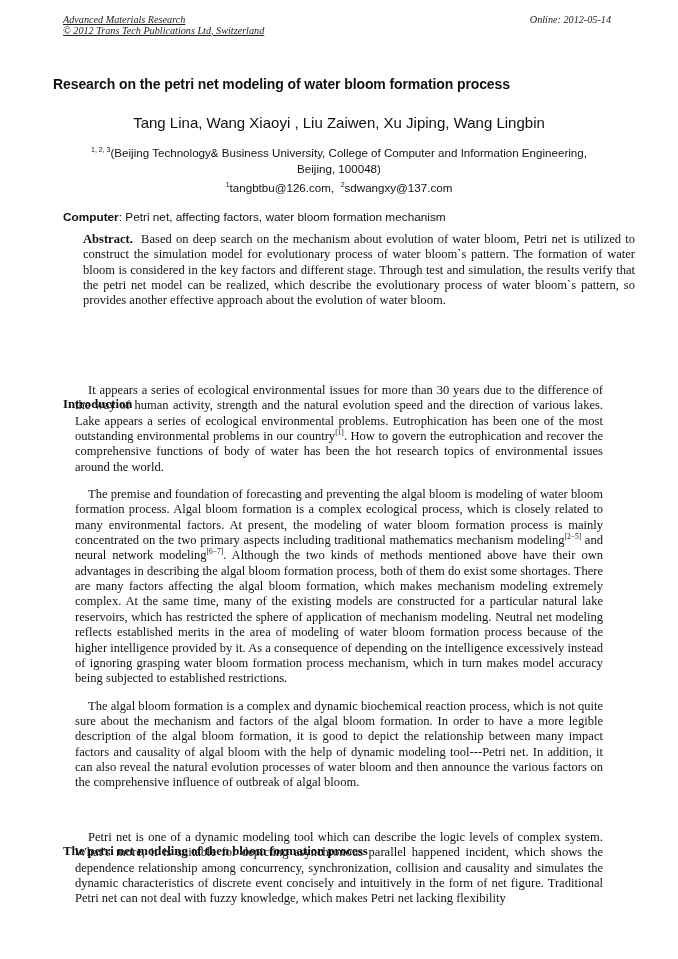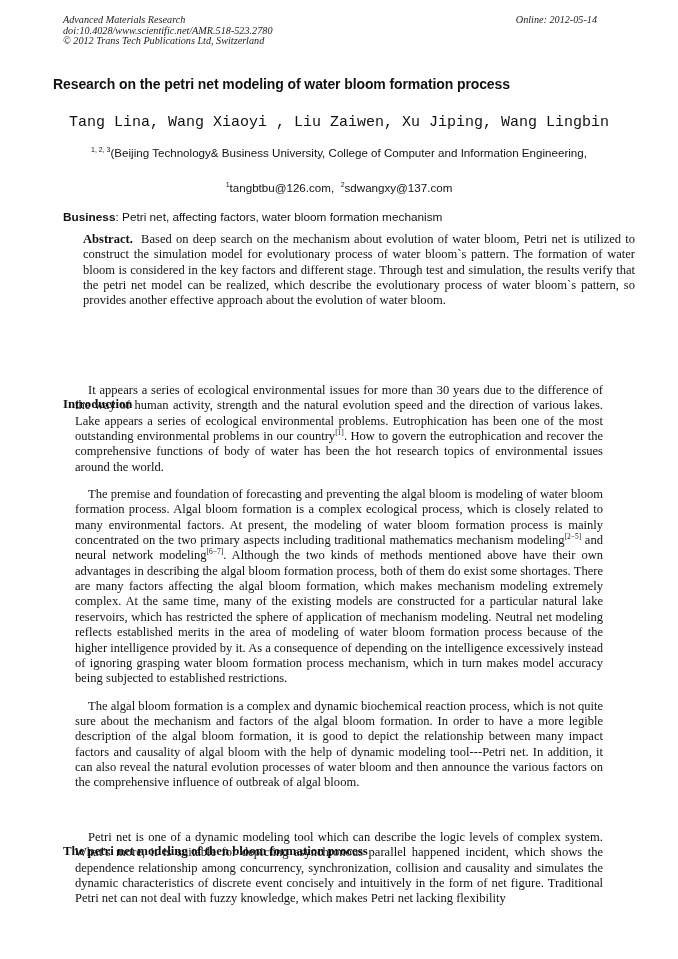--- a/index.html
+++ b/index.html
@@ -24,24 +24,24 @@
       position: absolute;
       top: 15px;
       left: 0;
       width: 552px;
       font-family: "Liberation Serif", serif;
       font-style: italic;
       font-size: 10.2px;
       line-height: 10.6px;
       color: #222;
     }
-    .journal-header .left-block div { white-space: nowrap; }
+    .journal-header .left-block div { white-space: nowrap; text-decoration: underline; }
     .journal-header .online {
       position: absolute;
-      right: 18px;
+      right: 4px;
       top: 0;
       white-space: nowrap;
       margin-left: 30px;
     }
     .title {
       position: absolute;
       top: 74px;
       left: -10px;
       width: 572px;
       text-align: left;
@@ -50,21 +50,21 @@
       font-size: 14px;
       line-height: 20px;
       letter-spacing: -0.1px;
     }
     .authors {
       position: absolute;
       top: 113px;
       left: 0;
       width: 552px;
       text-align: center;
-      font-family: Liberation Mono, monospace;
+      font-family: Liberation Sans, sans-serif;
       font-size: 15px;
       line-height: 20px;
     }
     .affiliation {
       position: absolute;
       top: 145px;
       left: -10px;
       width: 572px;
       text-align: center;
       font-family: "Liberation Sans", sans-serif;
@@ -142,39 +142,39 @@
     .ref { font-size: 7.5px; vertical-align: 5px; line-height: 0; }
   </style>
 </head>
 <body>
 
 <div class="page">
 
   <div class="journal-header">
     <div class="left-block">
       <div>Advanced Materials Research</div>
-      <div>doi:10.4028/www.scientific.net/AMR.518-523.2780</div>
       <div>© 2012 Trans Tech Publications Ltd, Switzerland</div>
     </div>
     <div class="online">Online: 2012-05-14</div>
   </div>
 
   <div class="title">Research on the petri net modeling of water bloom formation process</div>
 
   <div class="authors">Tang Lina, Wang Xiaoyi , Liu Zaiwen, Xu Jiping, Wang Lingbin</div>
 
   <div class="affiliation">
     <div><sup>1, 2, 3</sup><span>(Beijing Technology&amp; Business University, College of Computer and Information Engineering,</span></div>
+    <div>Beijing, 100048)</div>
   </div>
 
   <div class="emails">
     <sup>1</sup><span>tangbtbu@126.com,</span>&nbsp;&nbsp;<sup>2</sup><span>sdwangxy@137.com</span>
   </div>
 
-  <div class="keywords"><b>Business</b><span>: Petri net, affecting factors, water bloom formation mechanism</span></div>
+  <div class="keywords"><b>Computer</b><span>: Petri net, affecting factors, water bloom formation mechanism</span></div>
 
   <p class="body-text abstract"><b>Abstract.</b><span style="white-space: pre-wrap;">  Based on deep search on the mechanism about evolution of water bloom, Petri net is utilized to construct the simulation model for evolutionary process of water bloom`s pattern. The formation of water bloom is considered in the key factors and different stage. Through test and simulation, the results verify that the petri net model can be realized, which describe the evolutionary process of water bloom`s pattern, so provides another effective approach about the evolution of water bloom.</span></p>
 
   <div class="section-heading intro-heading">Introduction</div>
 
   <div class="intro-body">
     <p class="body-text para"><span>It appears a series of ecological environmental issues for more than 30 years due to the difference of the way of human activity, strength and the natural evolution speed and the direction of various lakes. Lake appears a series of ecological environmental problems.  Eutrophication has been one of the most outstanding environmental problems in our country</span><span class="ref">[1]</span><span>. How to govern the eutrophication and recover the comprehensive functions of body of water has been the hot research topics of environmental issues around the world.</span></p>
     <p class="body-text para"><span>The premise and foundation of forecasting and preventing the algal bloom is modeling of water bloom formation process. Algal bloom formation is a complex ecological process, which is closely related to many environmental factors. At present, the modeling of water bloom formation process is mainly concentrated on the two primary aspects including traditional mathematics mechanism modeling</span><span class="ref">[2−5]</span><span> and neural network modeling</span><span class="ref">[6−7]</span><span>. Although the two kinds of methods mentioned above have their own advantages in describing the algal bloom formation process, both of them do exist some shortages. There are many factors affecting the algal bloom formation, which makes mechanism modeling extremely complex. At the same time, many of the existing models are constructed for a particular natural lake reservoirs, which has restricted the sphere of application of mechanism modeling. Neutral net modeling reflects established merits in the area of modeling of water bloom formation process because of the higher intelligence provided by it. As a consequence of depending on the intelligence excessively instead of ignoring grasping water bloom formation process mechanism, which in turn makes model accuracy being subjected to established restrictions.</span></p>
     <p class="body-text para">The algal bloom formation is a complex and dynamic biochemical reaction process, which is not quite sure about the mechanism and factors of the algal bloom formation. In order to have a more legible description of the algal bloom formation, it is good to depict the relationship between many impact factors and causality of algal bloom with the help of dynamic modeling tool---Petri net. In addition, it can also reveal the natural evolution processes of water bloom and then announce the various factors on the comprehensive influence of outbreak of algal bloom.</p>
   </div>

